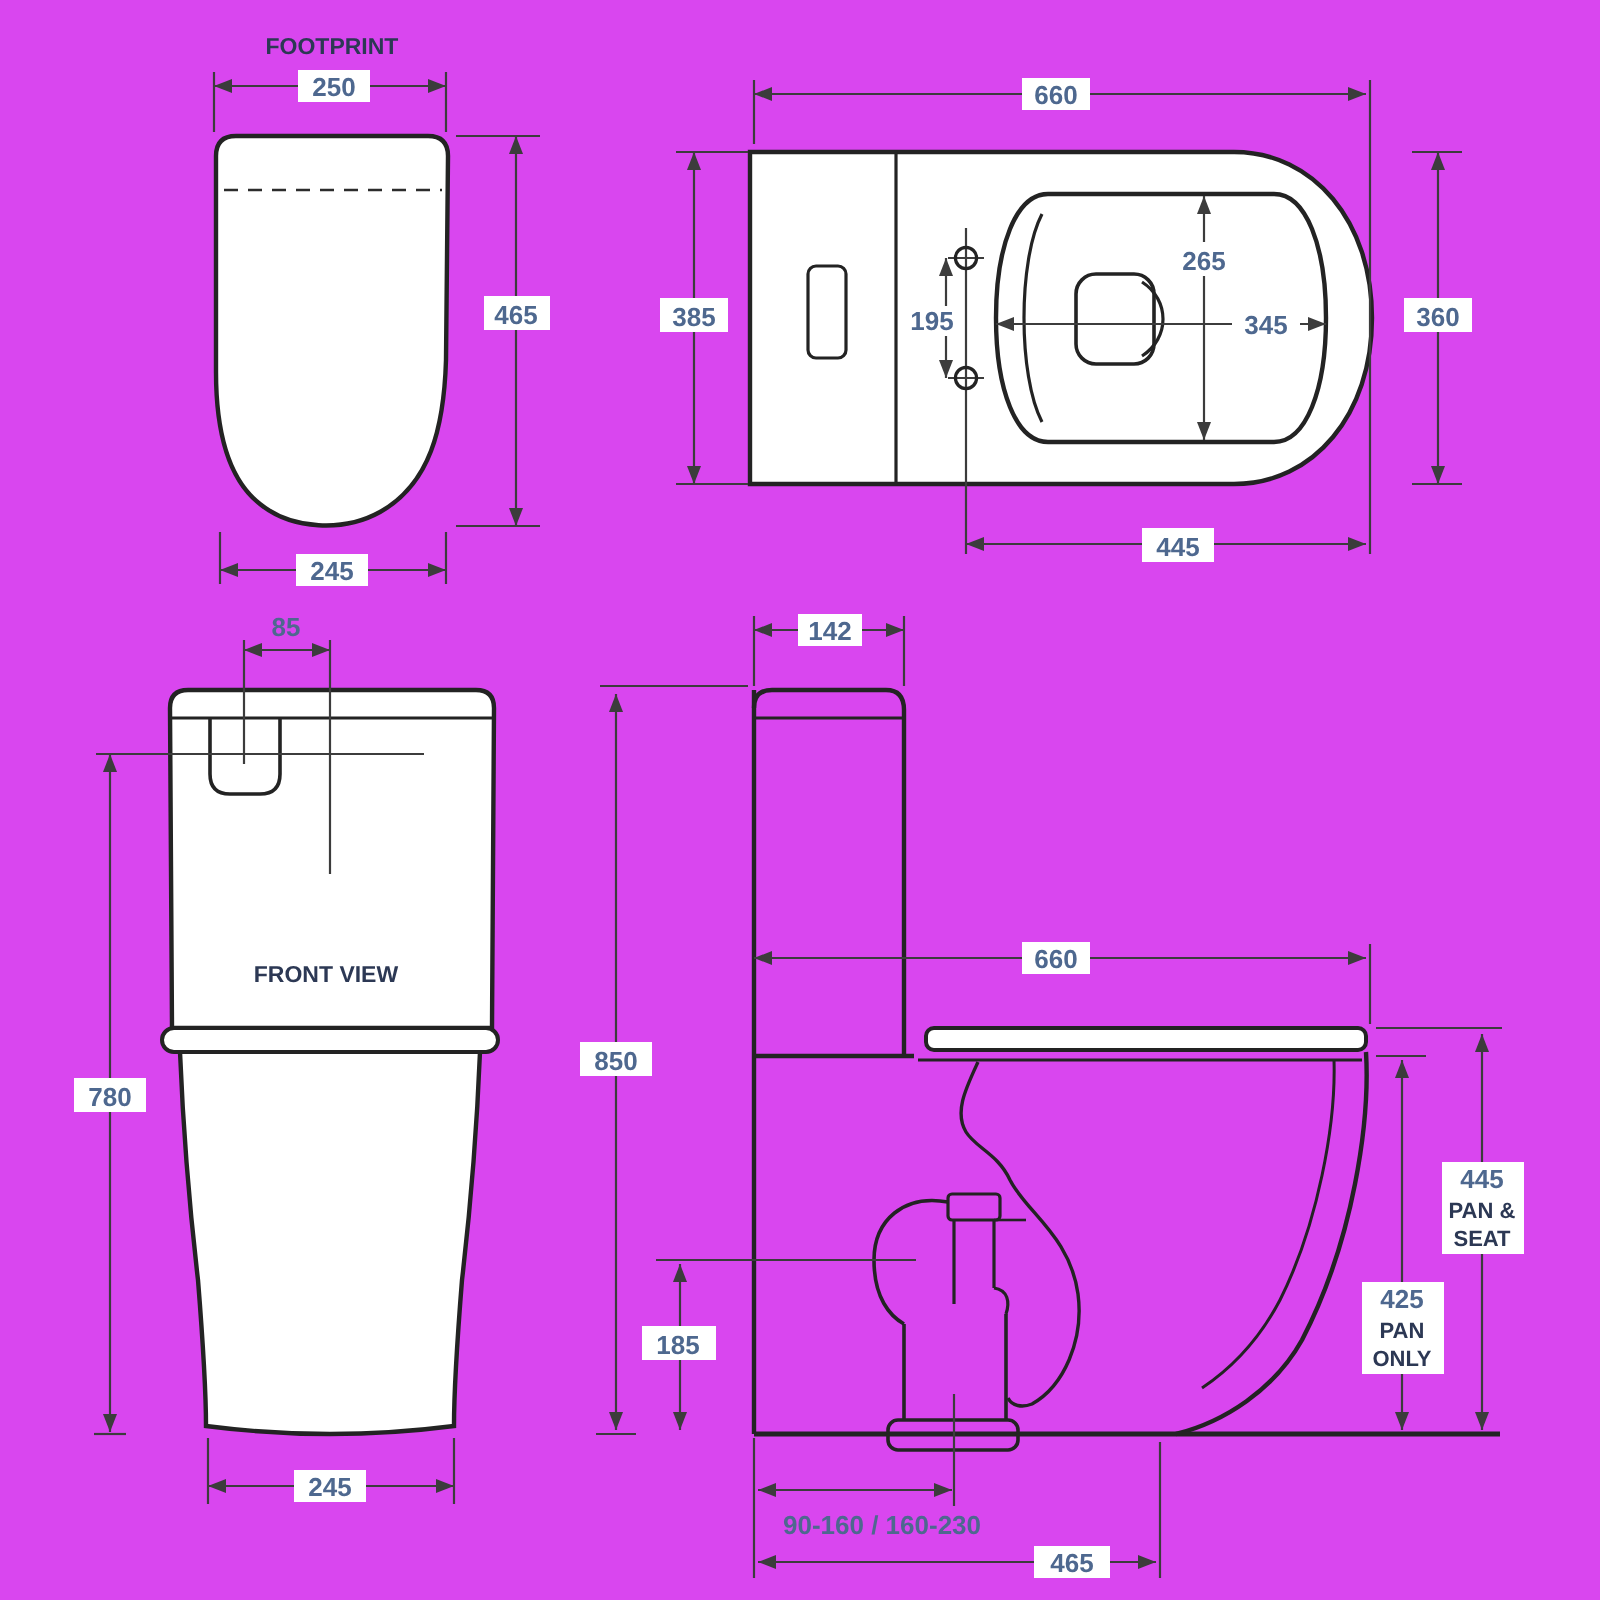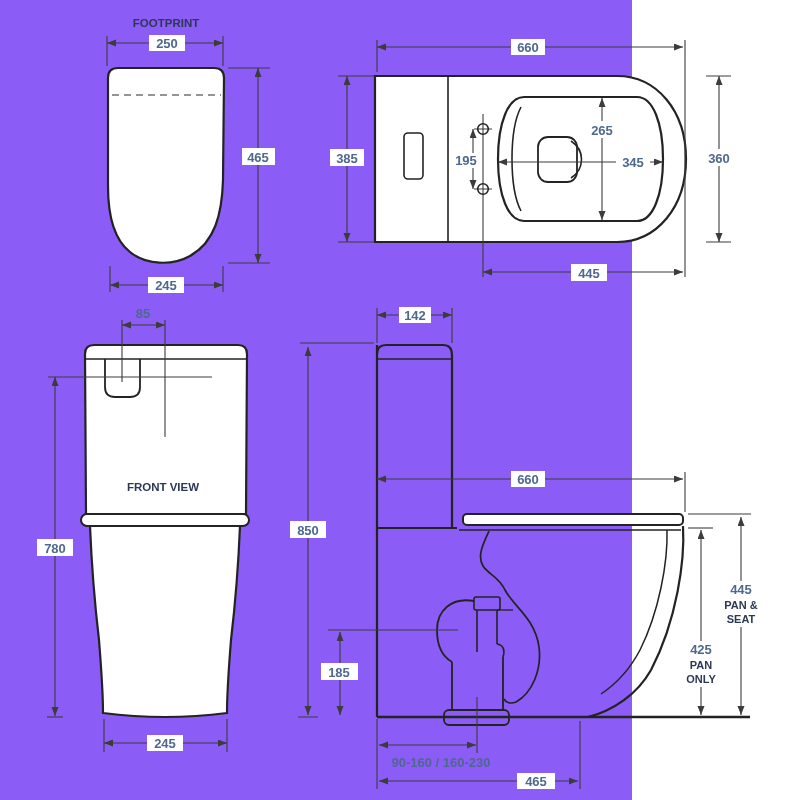--- a/index.html
+++ b/index.html
@@ -1,16 +1,16 @@
 <!DOCTYPE html>
 <html><head>
 <meta charset="utf-8">
 <style>
   html,body{margin:0;padding:0;background:#ffffff;}
-  .stage{width:632px;height:800px;background:#8b5cf6;position:relative;text-align:right;}
+  .stage{width:800px;height:800px;background:#d946ef;position:relative;text-align:right;}
   svg{display:block;}
   svg text{font-family:"Liberation Sans","DejaVu Sans",sans-serif;}
   .num{font-size:13px;font-weight:700;fill:#4e688f;}
   .lbl{font-size:11.5px;font-weight:700;fill:#2c3854;}
   .sub{font-size:11px;font-weight:700;fill:#2c3854;}
   .shape{stroke:#232323;stroke-width:2.2;fill:#ffffff;}
   .shape-nf{stroke:#232323;stroke-width:2.2;fill:none;}
   .mid{stroke:#232323;stroke-width:1.6;fill:none;}
   .thin{stroke:#3c3c3c;stroke-width:1.1;fill:none;}
   .dim{stroke:#3c3c3c;stroke-width:1.1;fill:none;}

